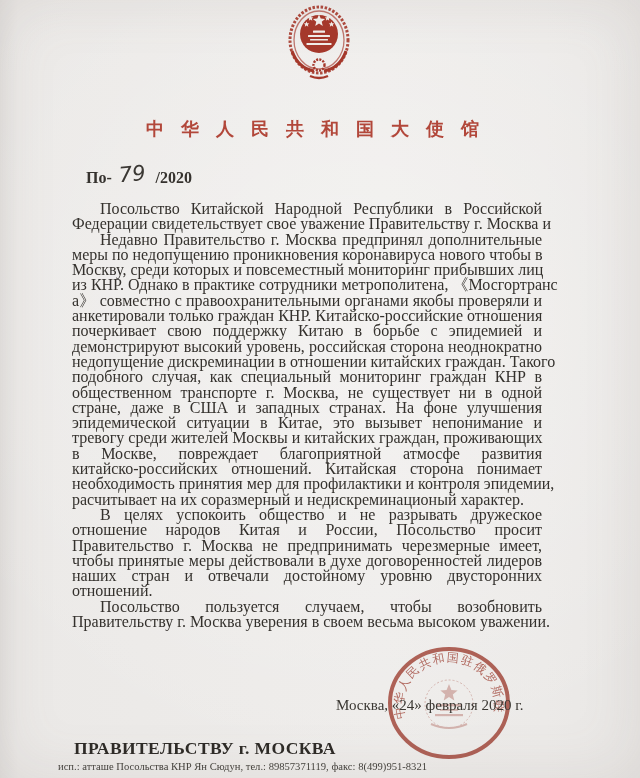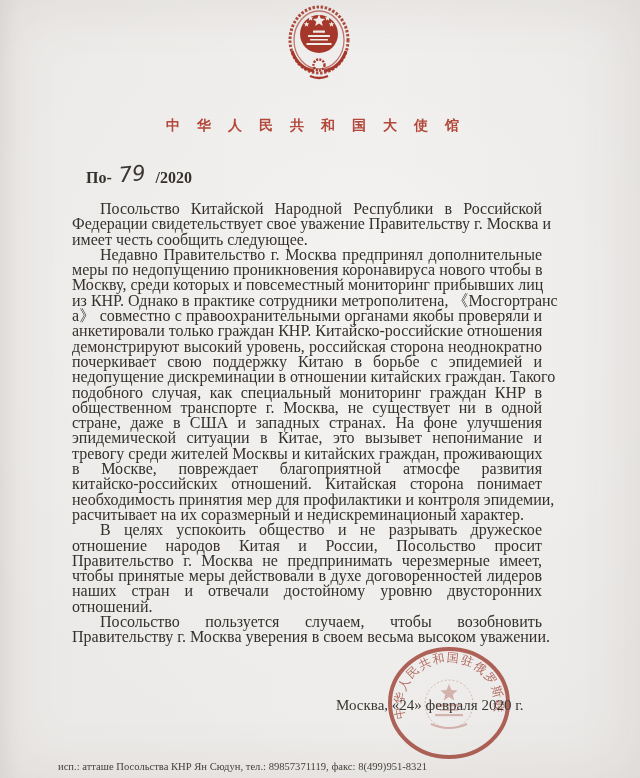--- a/index.html
+++ b/index.html
@@ -14,21 +14,21 @@
     box-shadow: inset 0 0 60px rgba(120,110,100,0.12);
     font-family:"Liberation Serif","DejaVu Serif",serif;
     color:#35322e;
   }
   
   .emblem{position:absolute;left:286px;top:4px;width:66px;height:78px;}
   
   .cn-title{
     position:absolute;left:0;top:117px;width:625px;
     text-align:center;
-    font-size:14px;font-weight:bold;
+    font-size:18px;font-weight:bold;
     letter-spacing:17px;text-indent:17px;
     color:#b2473a;
     font-family:"Liberation Serif","DejaVu Serif",serif;
   }
   
   .ref-line{position:absolute;left:86px;top:164px;font-size:16px;font-weight:bold;white-space:nowrap;}
   .ref-num{
     display:inline-block;
     font-family:"DejaVu Sans",sans-serif;
     font-style:italic;font-weight:normal;
@@ -100,31 +100,30 @@
   <div class="cn-title">中华人民共和国大使馆</div>
 
   <div class="ref-line">
     <span>По-</span><span class="ref-num">79</span><span>/2020</span>
   </div>
 
   <div class="doc-body" id="doc-body">
       <div>
         <div class="line first"><span>Посольство Китайской Народной Республики в Российской</span></div>
         <div class="line"><span>Федерации свидетельствует свое уважение Правительству г. Москва и</span></div>
-        <div class="line last"><span>имеет честь сообщить следующее.</span></div>
       </div>
       <div>
         <div class="line first"><span>Недавно Правительство г. Москва предпринял дополнительные</span></div>
         <div class="line"><span>меры по недопущению проникновения коронавируса нового чтобы в</span></div>
         <div class="line"><span>Москву, среди которых и повсеместный мониторинг прибывших лиц</span></div>
         <div class="line"><span>из КНР. Однако в практике сотрудники метрополитена, 《Мосгортранс</span></div>
         <div class="line"><span>а》 совместно с правоохранительными органами якобы проверяли и</span></div>
         <div class="line"><span>анкетировали только граждан КНР. Китайско-российские отношения</span></div>
+        <div class="line"><span>почеркивает свою поддержку Китаю в борьбе с эпидемией и</span></div>
         <div class="line"><span>демонстрируют высокий уровень, российская сторона неоднократно</span></div>
-        <div class="line"><span>почеркивает свою поддержку Китаю в борьбе с эпидемией и</span></div>
         <div class="line"><span>недопущение дискреминации в отношении китайских граждан. Такого</span></div>
         <div class="line"><span>подобного случая, как специальный мониторинг граждан КНР в</span></div>
         <div class="line"><span>общественном транспорте г. Москва, не существует ни в одной</span></div>
         <div class="line"><span>стране, даже в США и западных странах. На фоне улучшения</span></div>
         <div class="line"><span>эпидемической ситуации в Китае, это вызывет непонимание и</span></div>
         <div class="line"><span>тревогу среди жителей Москвы и китайских граждан, проживающих</span></div>
         <div class="line"><span>в Москве, повреждает благоприятной атмосфе развития</span></div>
         <div class="line"><span>китайско-российских отношений. Китайская сторона понимает</span></div>
         <div class="line"><span>необходимость принятия мер для профилактики и контроля эпидемии,</span></div>
         <div class="line last"><span>расчитывает на их соразмерный и недискреминационый характер.</span></div>
@@ -154,16 +153,17 @@
     <g opacity="0.35" fill="#a23527" stroke="#a23527">
       <circle cx="66" cy="60" r="24" fill="none" stroke-width="1" stroke-dasharray="2 2"></circle>
       <path d="M66 40 l2.4 6 6.2 .4 -4.8 4 1.5 6.1 -5.3 -3.4 -5.3 3.4 1.5 -6.1 -4.8 -4 6.2 -.4 Z" stroke="none"></path>
       <rect x="54" y="60" width="24" height="2.4" stroke="none"></rect>
       <rect x="57" y="65" width="18" height="1.8" stroke="none"></rect>
       <rect x="52" y="70" width="28" height="2.2" stroke="none"></rect>
       <path d="M48 80 Q 66 88 84 80" fill="none" stroke-width="2"></path>
     </g>
   </svg>
 
+  <div class="addressee">ПРАВИТЕЛЬСТВУ г. МОСКВА</div>
 
   <div class="contact-line">исп.: атташе Посольства КНР Ян Сюдун,  тел.: 89857371119,  факс: 8(499)951-8321</div>
 
 </div>
 
 </body></html>

